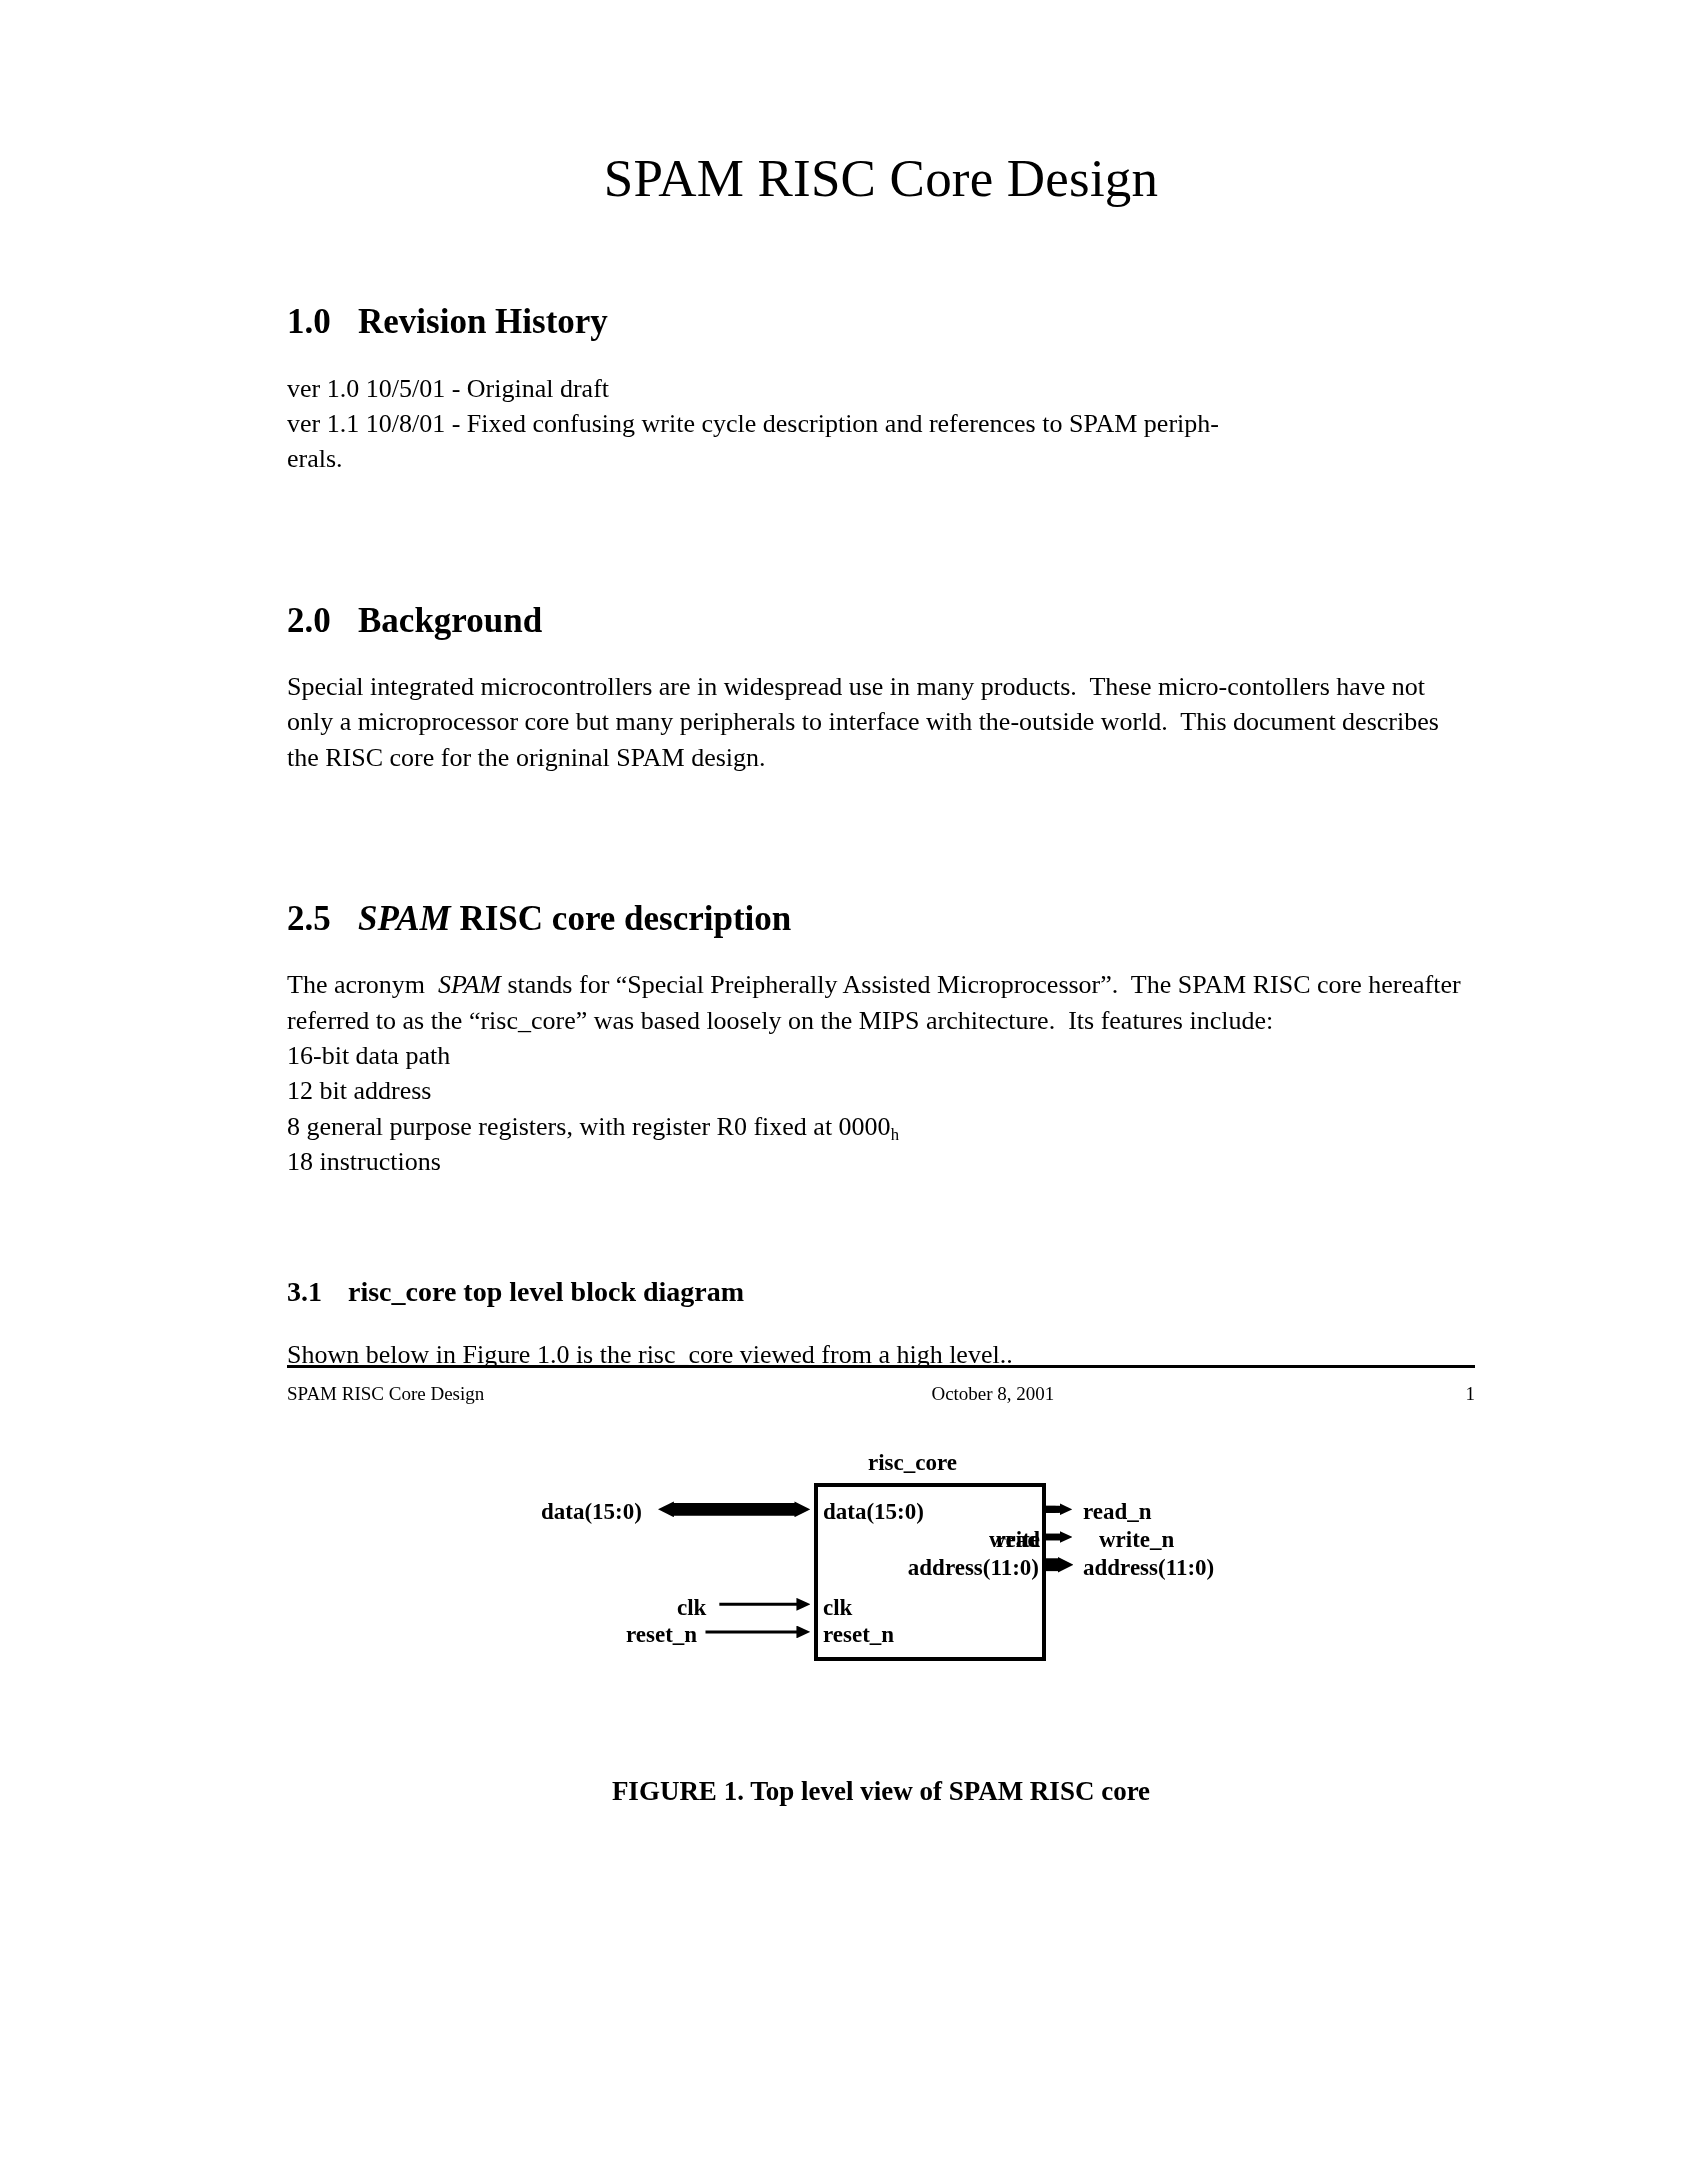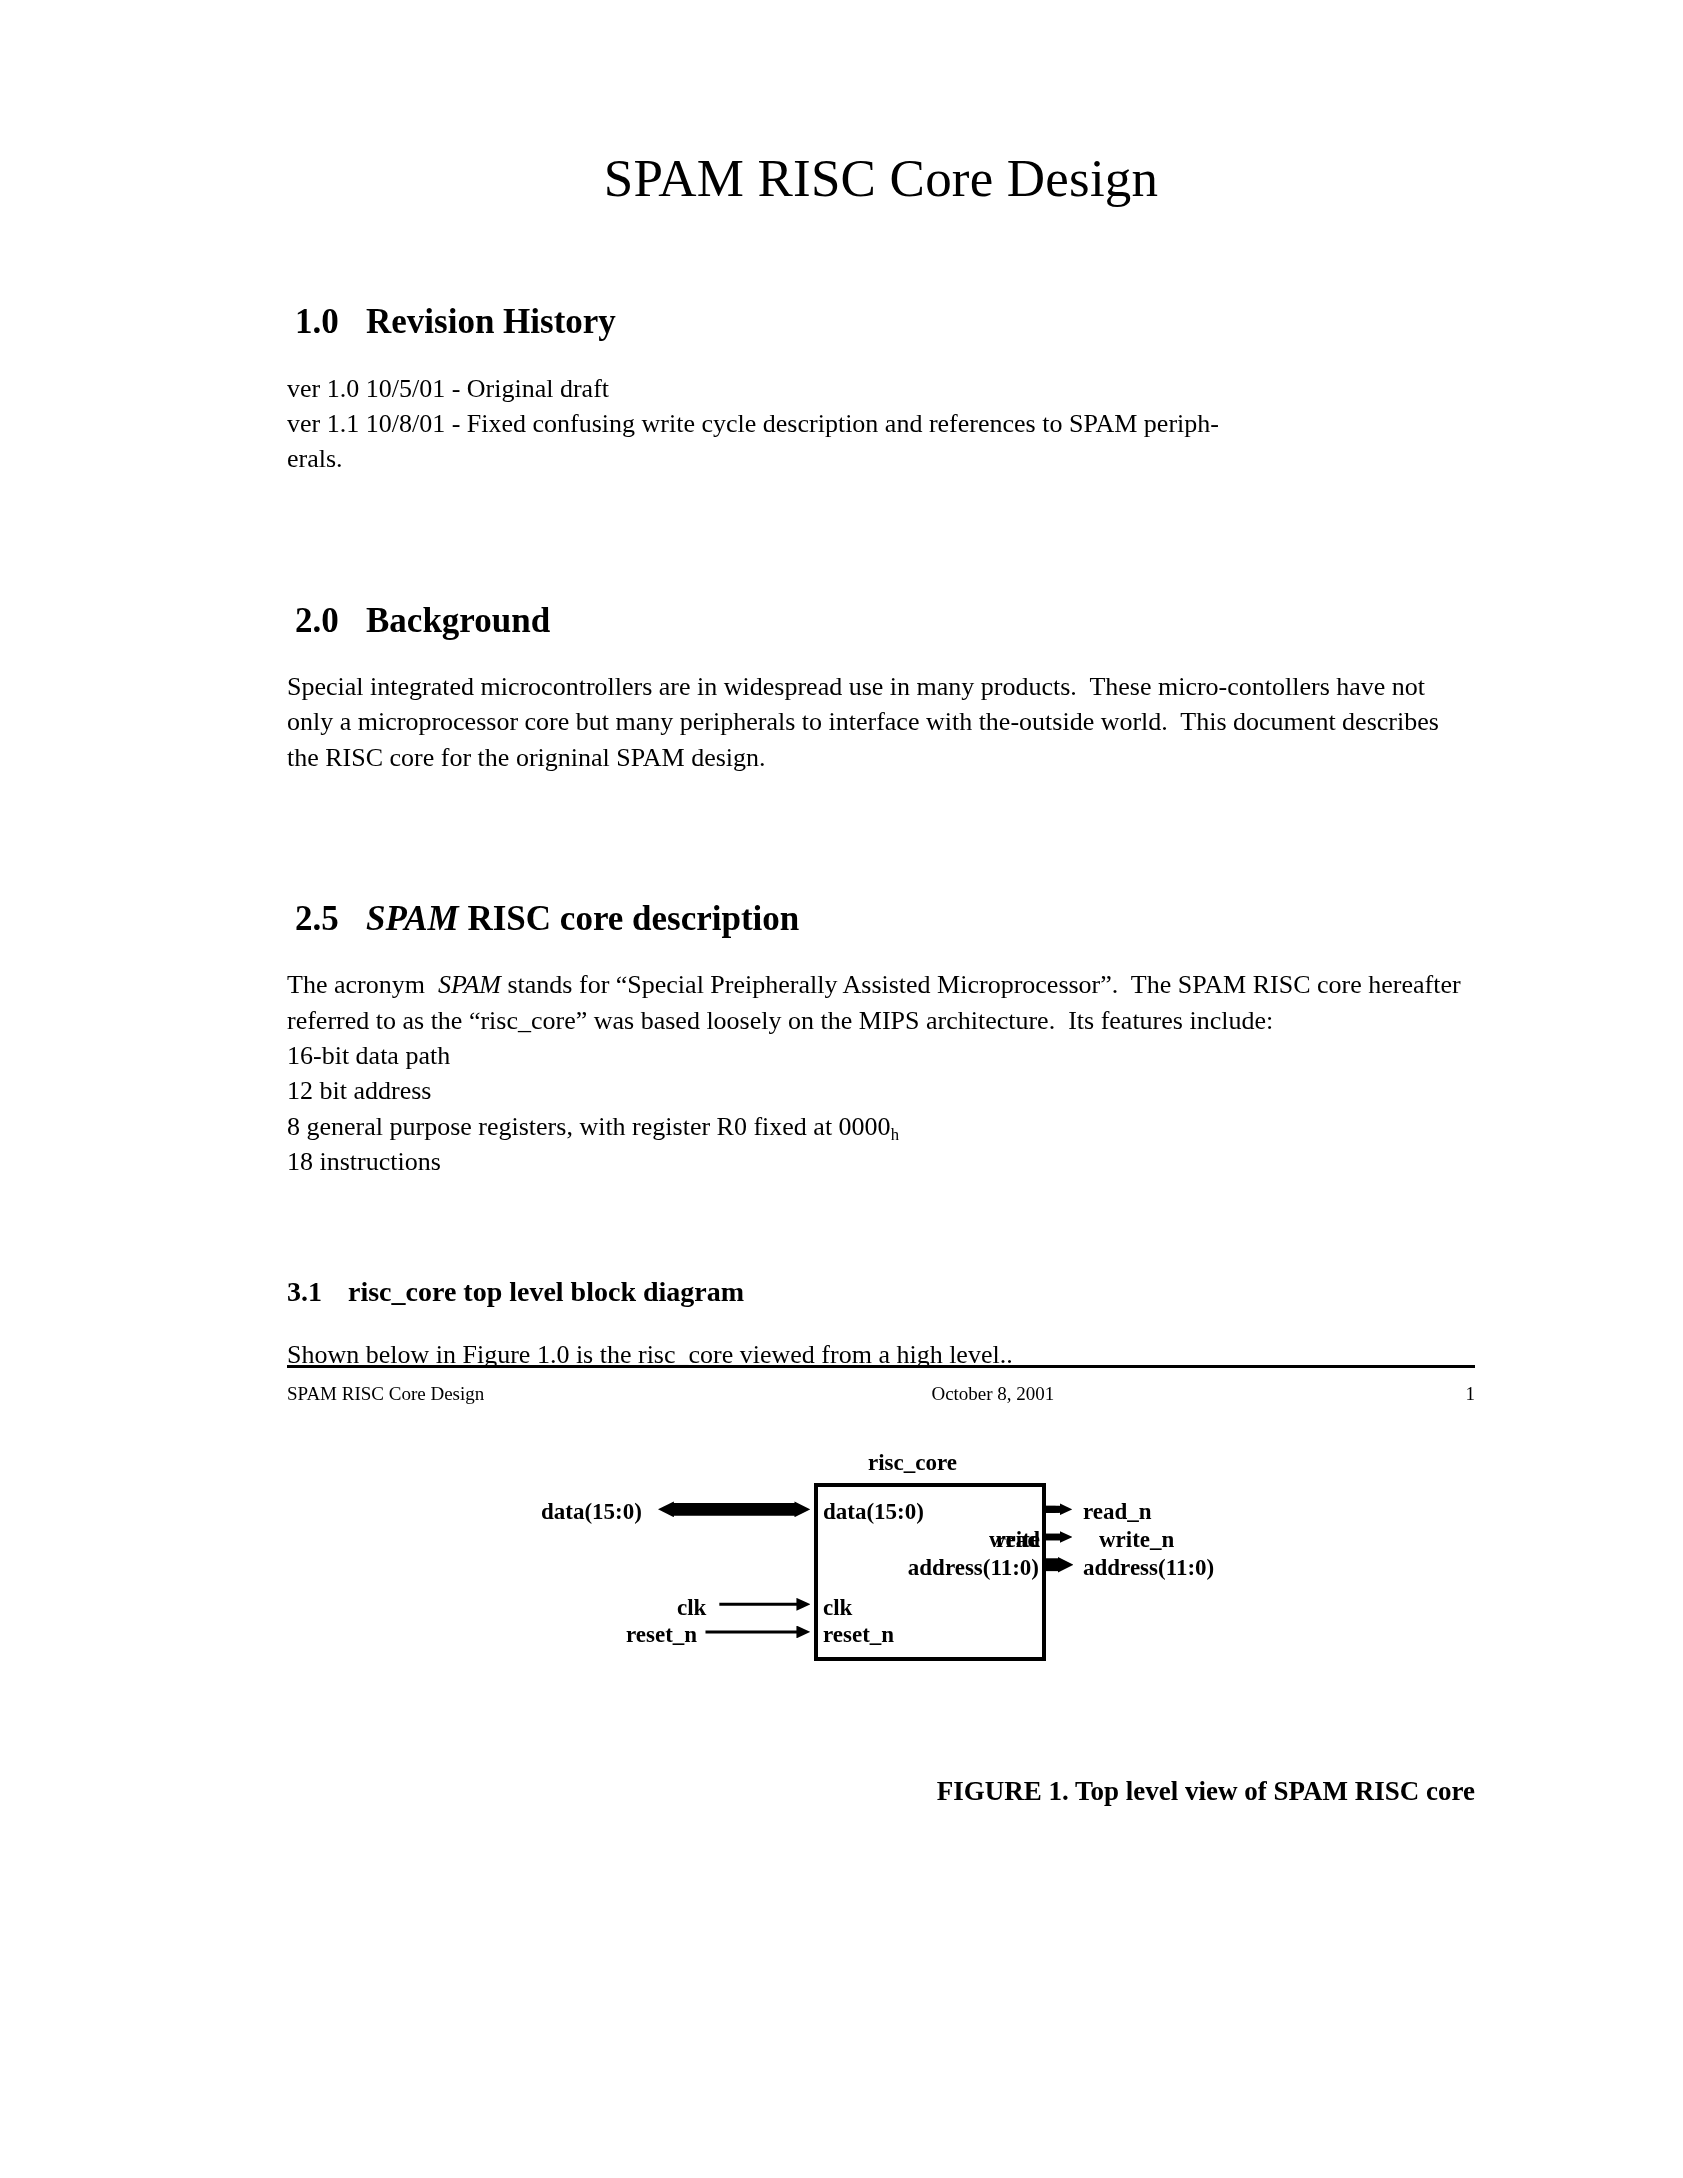--- a/index.html
+++ b/index.html
@@ -41,21 +41,21 @@
   }
 
   
   .h1 {
     font-size: 35px;
     font-weight: bold;
     margin: 0 0 28px 0;
     line-height: 1.15;
     white-space: pre;
   }
-  .h1 .num { display: inline-block; min-width: 71px; margin-left: 8px; }
+  .h1 .num { display: inline-block; min-width: 71px; }
   .h1 .ital { font-style: italic; }
 
   .h2 {
     font-size: 28px;
     font-weight: bold;
     margin: 0 0 28px 0;
     line-height: 1.15;
     white-space: pre;
   }
   .h2 .num { display: inline-block; min-width: 61px; font-family: Liberation Serif, serif; }
@@ -129,21 +129,21 @@
   .e-rst   { left: 105px; top: 174px; }
   .e-readn { left: 562px; top: 51px; }
   .e-writen{ left: 562px; top: 79px; margin-left: 16px; }
   .e-addrn { left: 562px; top: 107px; }
 
   .caption {
     position: absolute;
     left: 0;
     top: 345px;
     width: 100%;
-    text-align: right;
+    text-align: center;
     font-size: 27px;
     font-weight: bold;
   }
 
   
   .footer {
     position: absolute;
     left: 287px;
     right: 208px;
     bottom: 119px;

